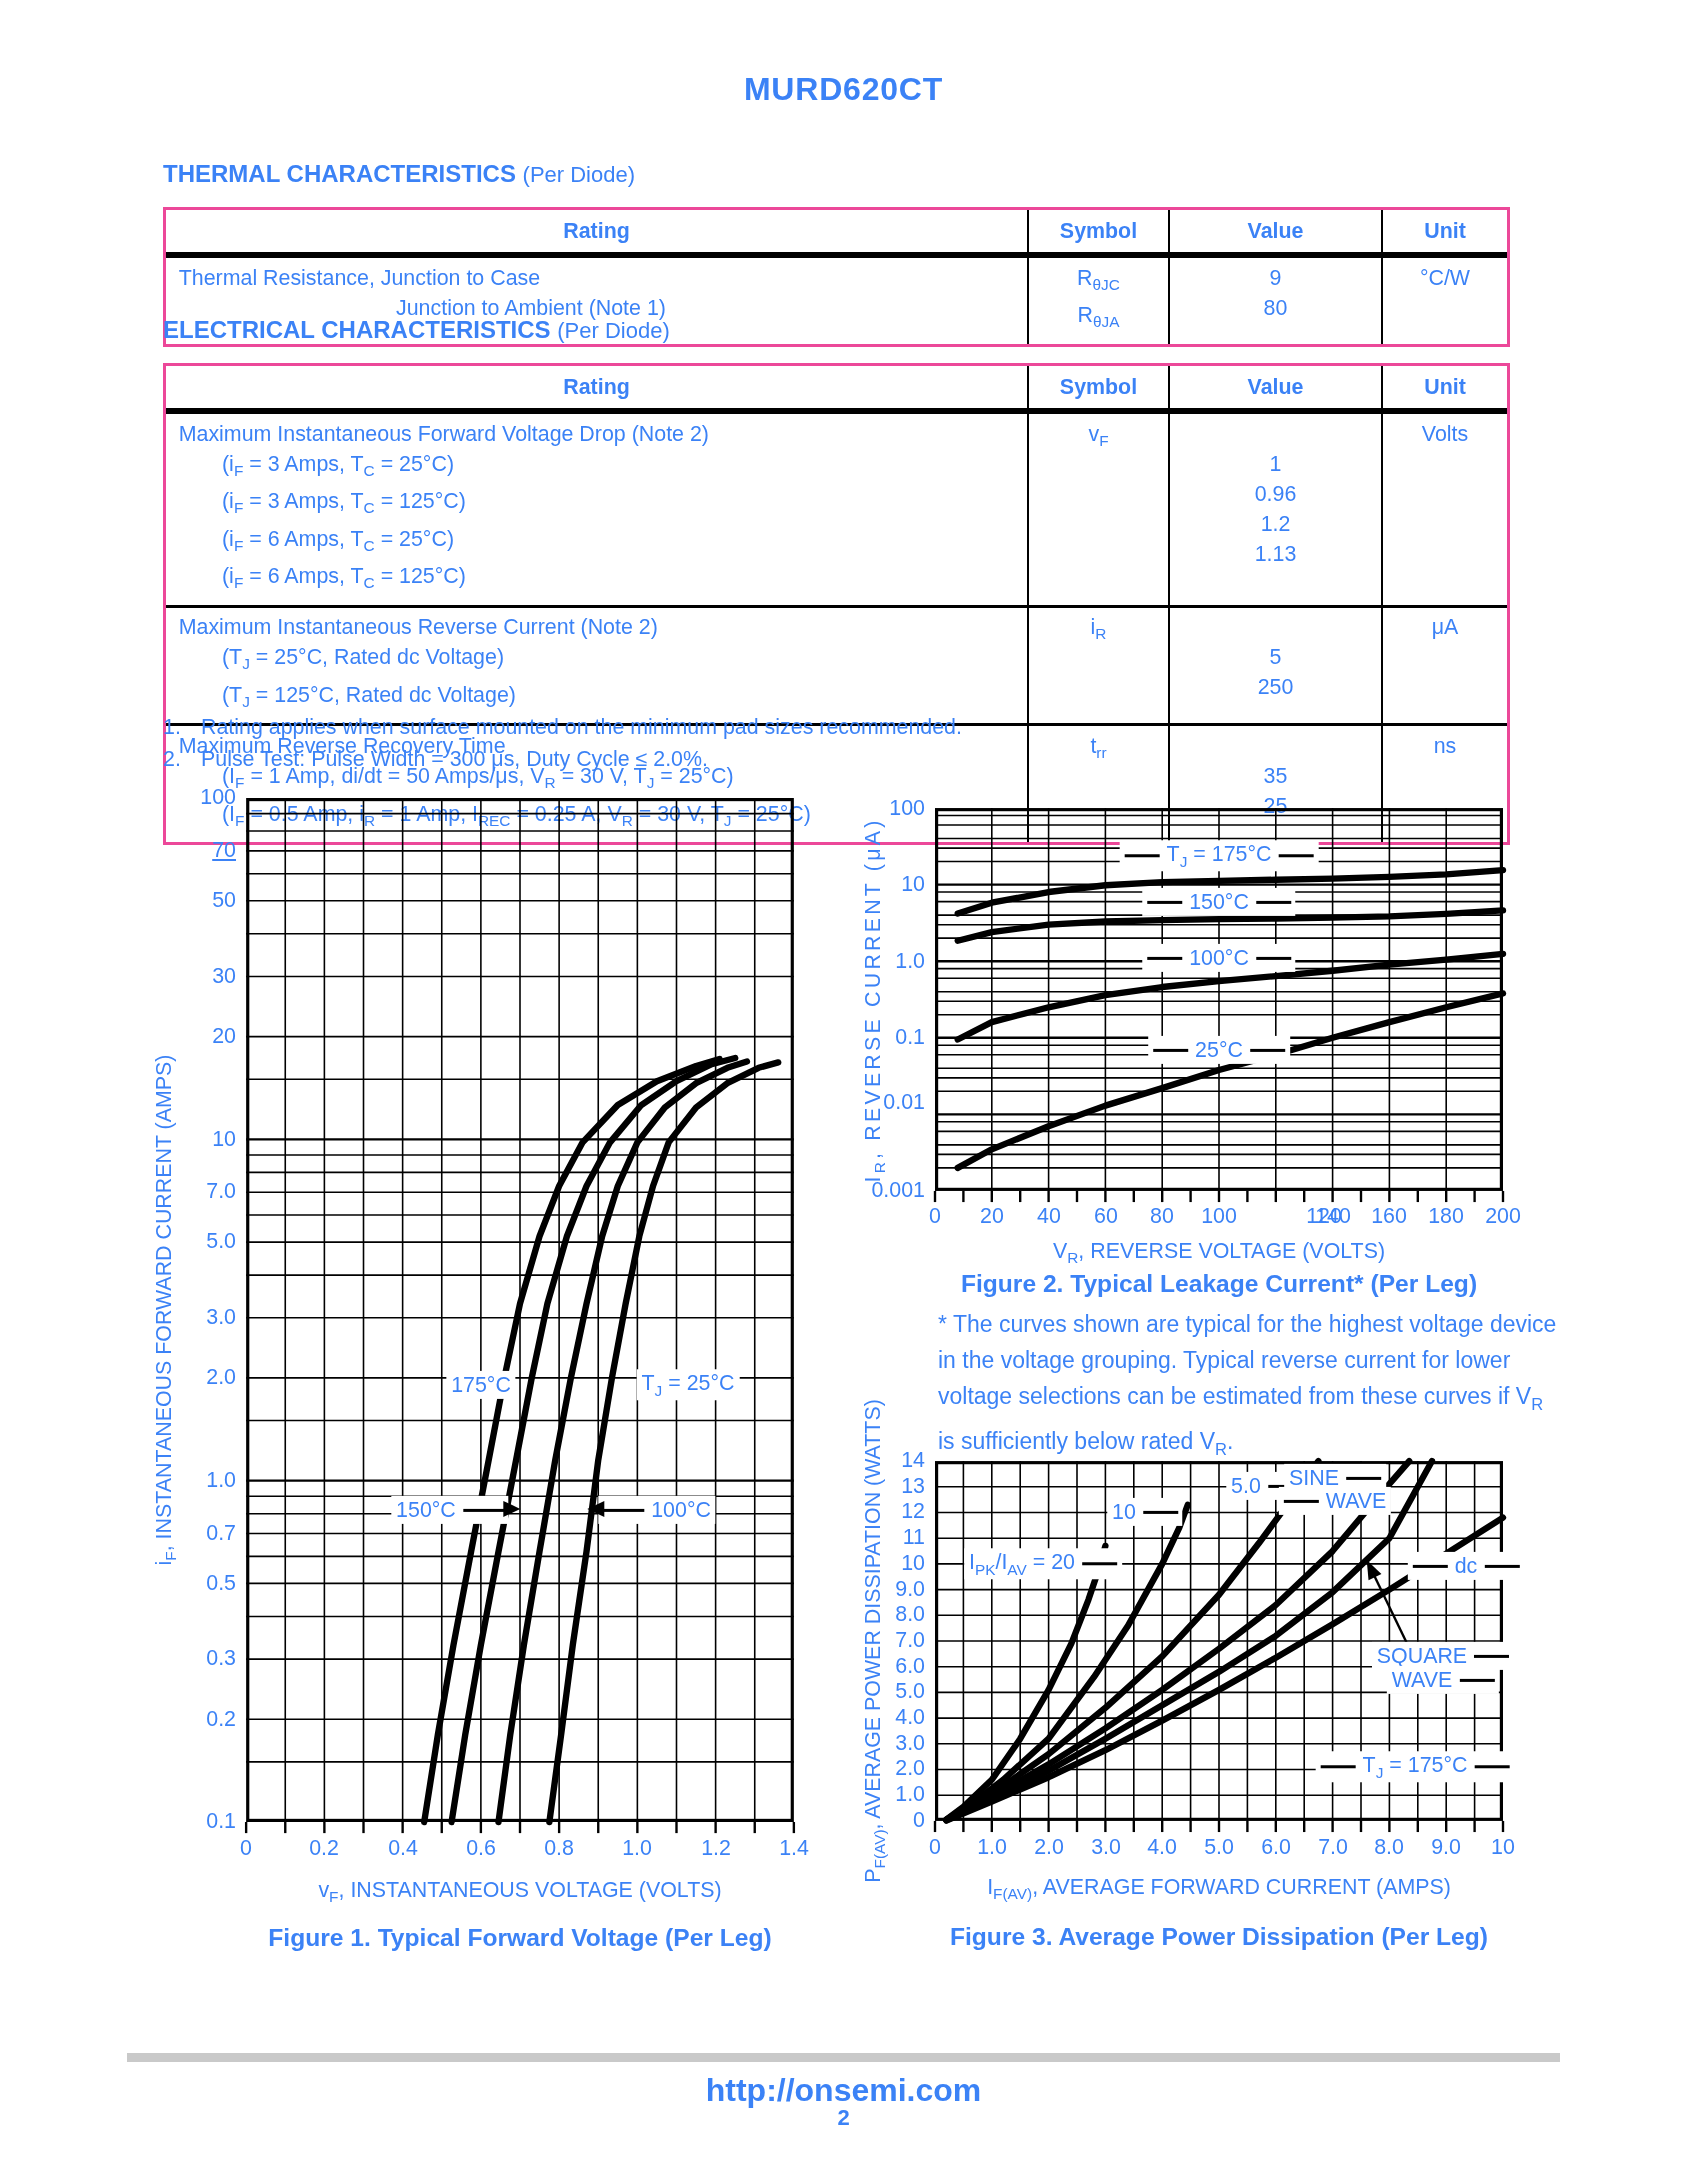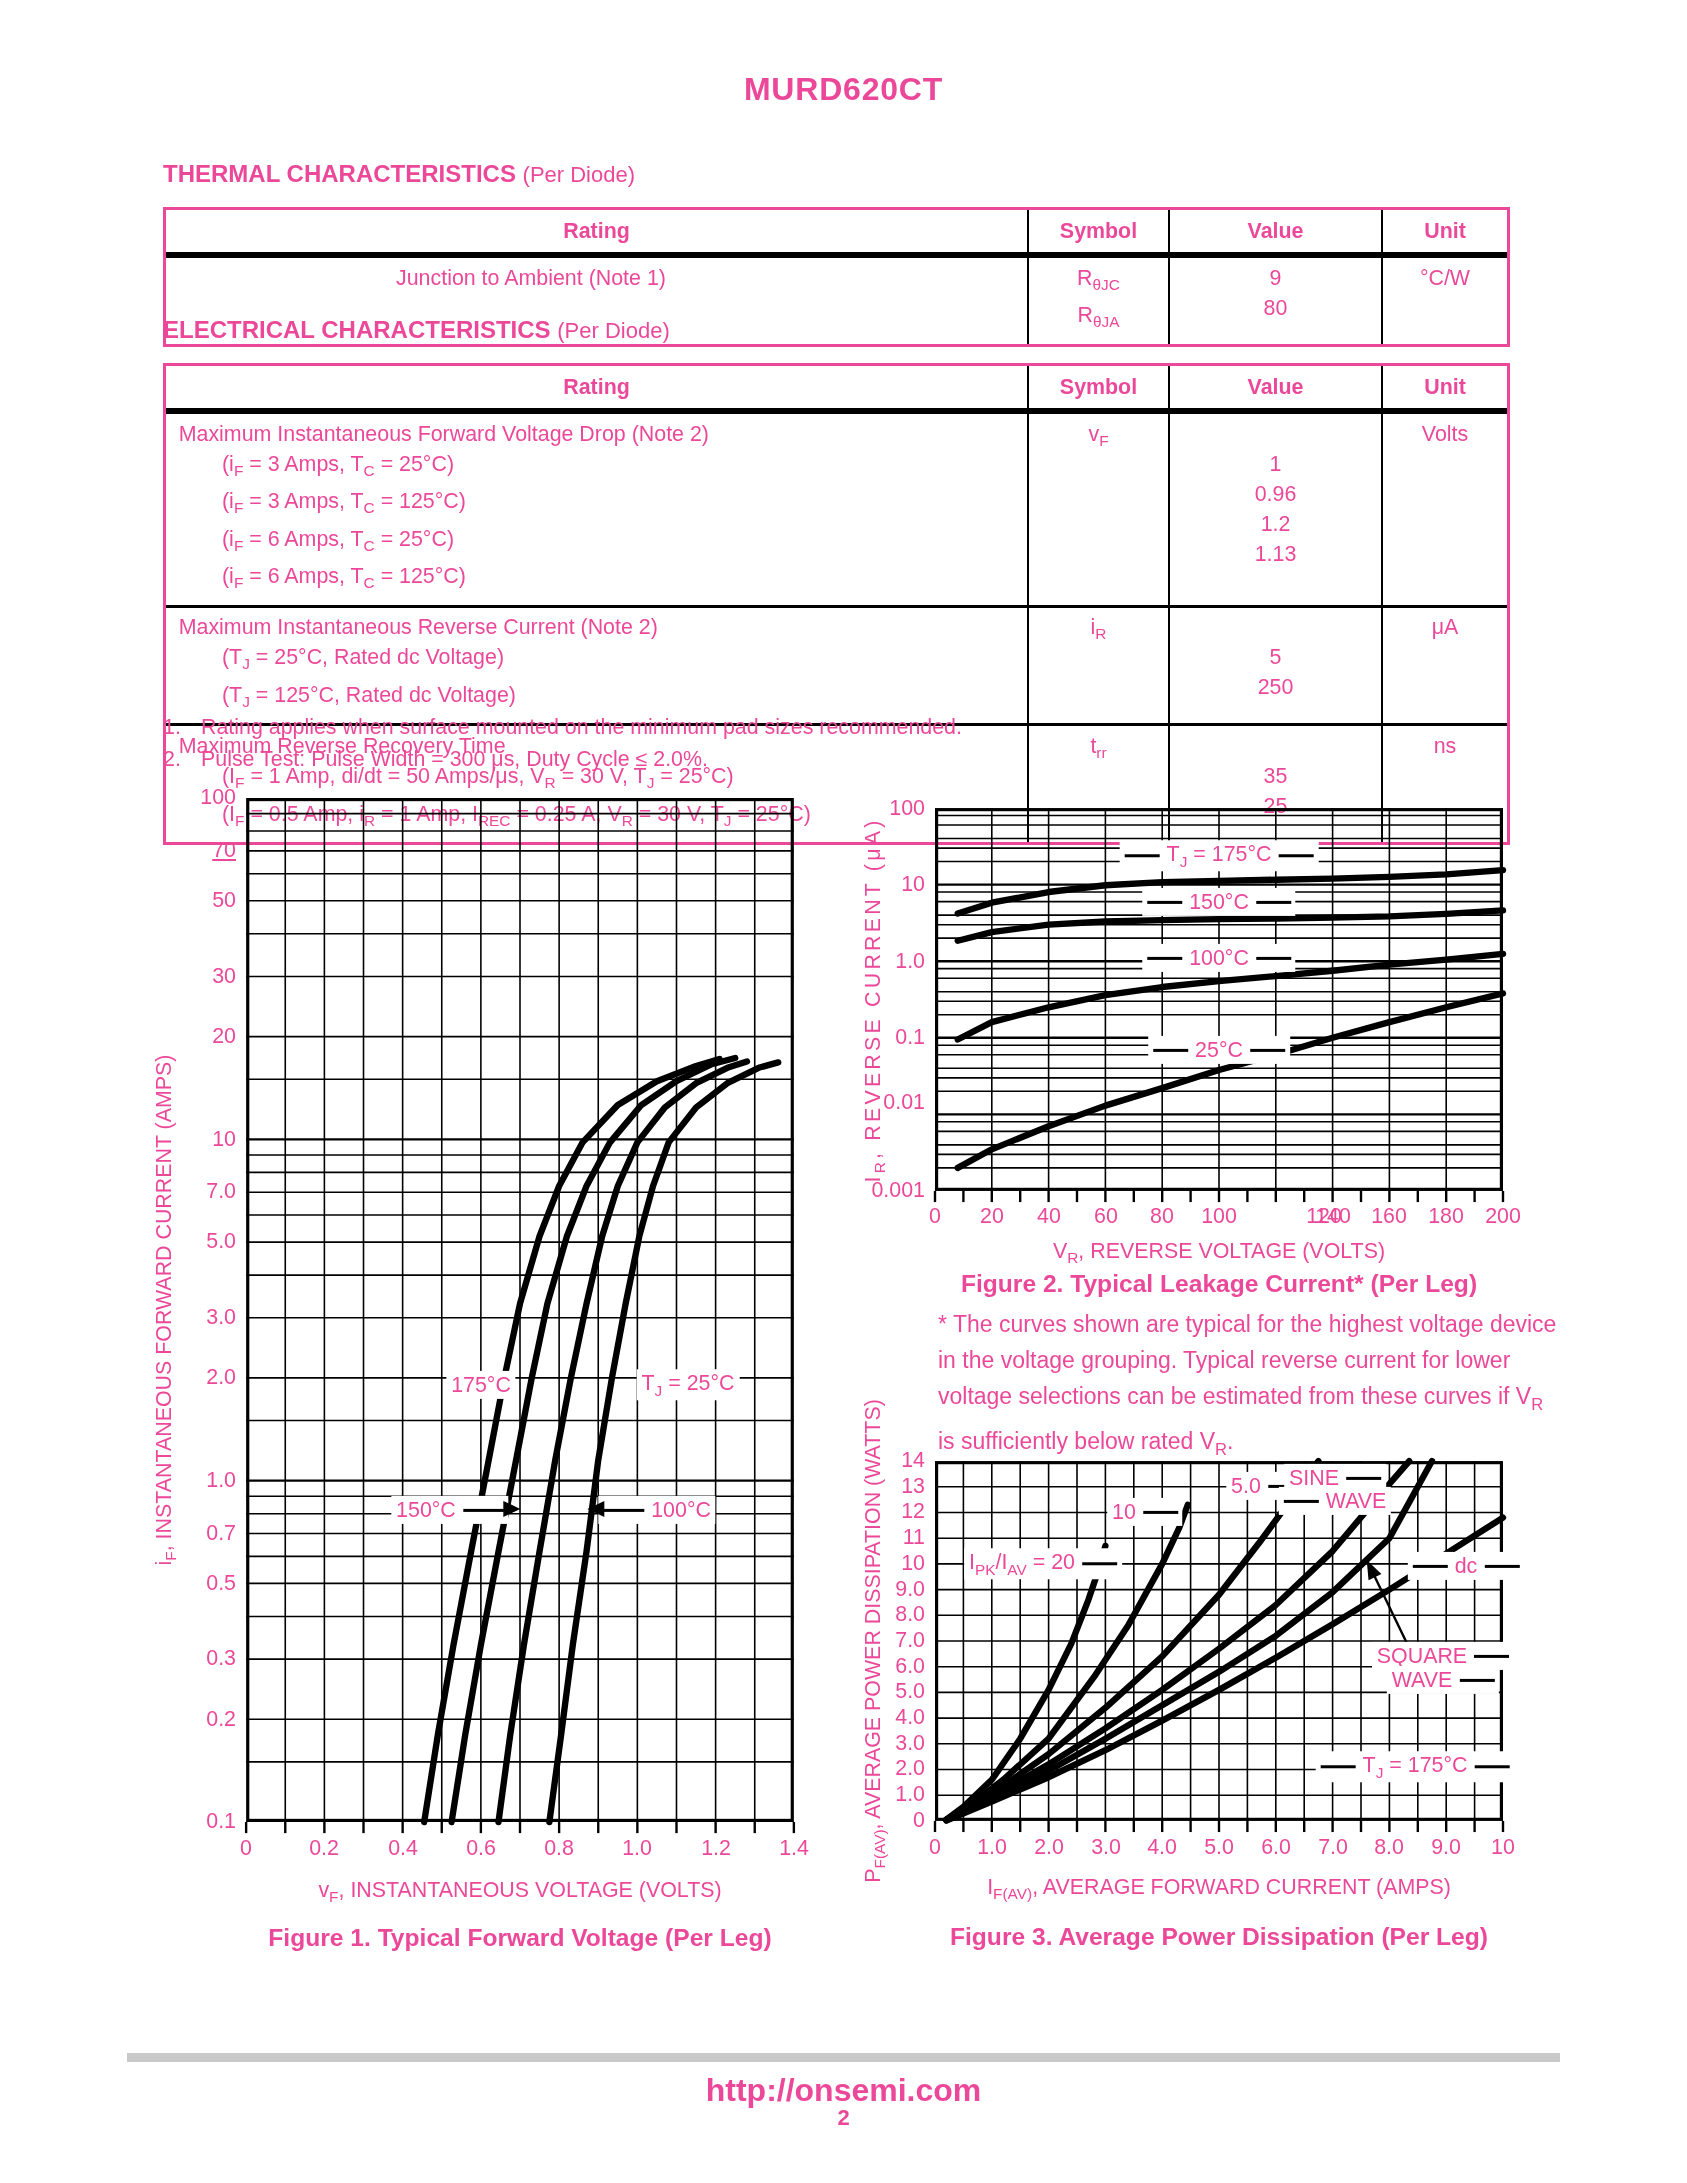--- a/index.html
+++ b/index.html
@@ -1,17 +1,17 @@
 <!DOCTYPE html>
 <html style="font-size:12.7px"><head>
 <meta charset="utf-8">
 <style>
   html,body{margin:0;padding:0;background:#e8e8e8;}
   .page{position:relative;width:1687px;height:2183px;background:#ffffff;
-        font-family:"Liberation Sans", sans-serif;color:#ec4899;overflow:hidden;}
+        font-family:"Liberation Sans", sans-serif;color:#3b82f6;overflow:hidden;}
   .doc-title{position:absolute;top:71px;left:0;width:100%;text-align:center;
              font-size:32px;font-weight:bold;letter-spacing:0.8px;}
   .sec-head{position:absolute;left:163px;font-size:24px;white-space:nowrap;}
   .sec-bold{font-weight:bold;}
   .sec-normal{font-weight:normal;font-size:22px;}
   
   .tbl{position:absolute;left:163px;border:3px solid #ec4899;background:#fff;margin-top:18px;}
   .tr{display:grid;grid-template-columns:861px 141px 213px 126px;}
   .tr.head{border-bottom:3.2px solid #000;}
   .th{font-weight:bold;text-align:center;font-size:21.4px;padding:8.7px 0;border-left:2.4px solid #000;}
@@ -67,20 +67,21 @@
   </div>
   <div class="tbl" id="thermal-table" style="top:189px;">
       <div class="tr head">
         <div class="th">Rating</div>
         <div class="th">Symbol</div>
         <div class="th">Value</div>
         <div class="th">Unit</div>
       </div>
       <div class="tr group">
         <div class="td">
+          <div class="ln">Thermal Resistance, Junction to Case</div>
           <div class="ln ind2">Junction to Ambient (Note 1)</div>
         </div>
         <div class="td">
           <div class="ln c">R<sub>θJC</sub></div>
           <div class="ln c">R<sub>θJA</sub></div>
         </div>
         <div class="td">
           <div class="ln c">9</div>
           <div class="ln c">80</div>
         </div>

